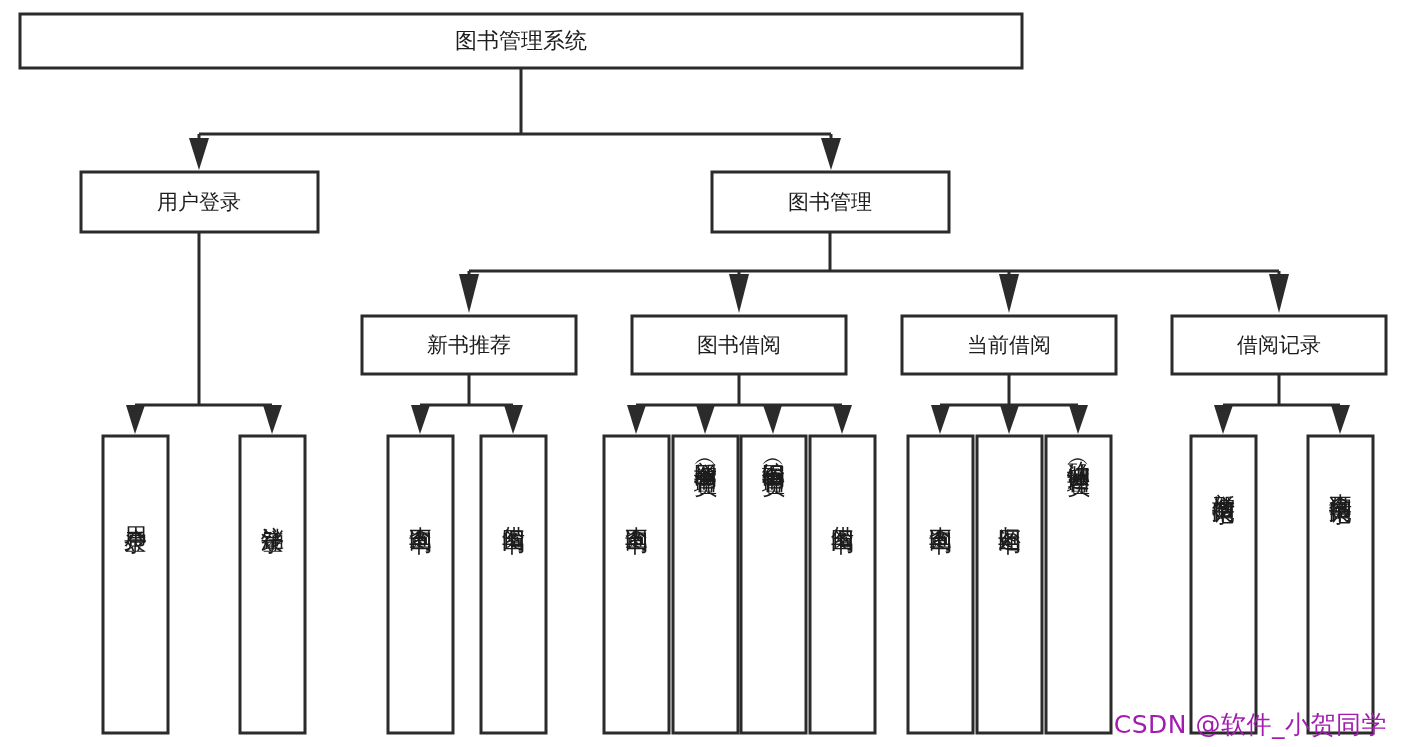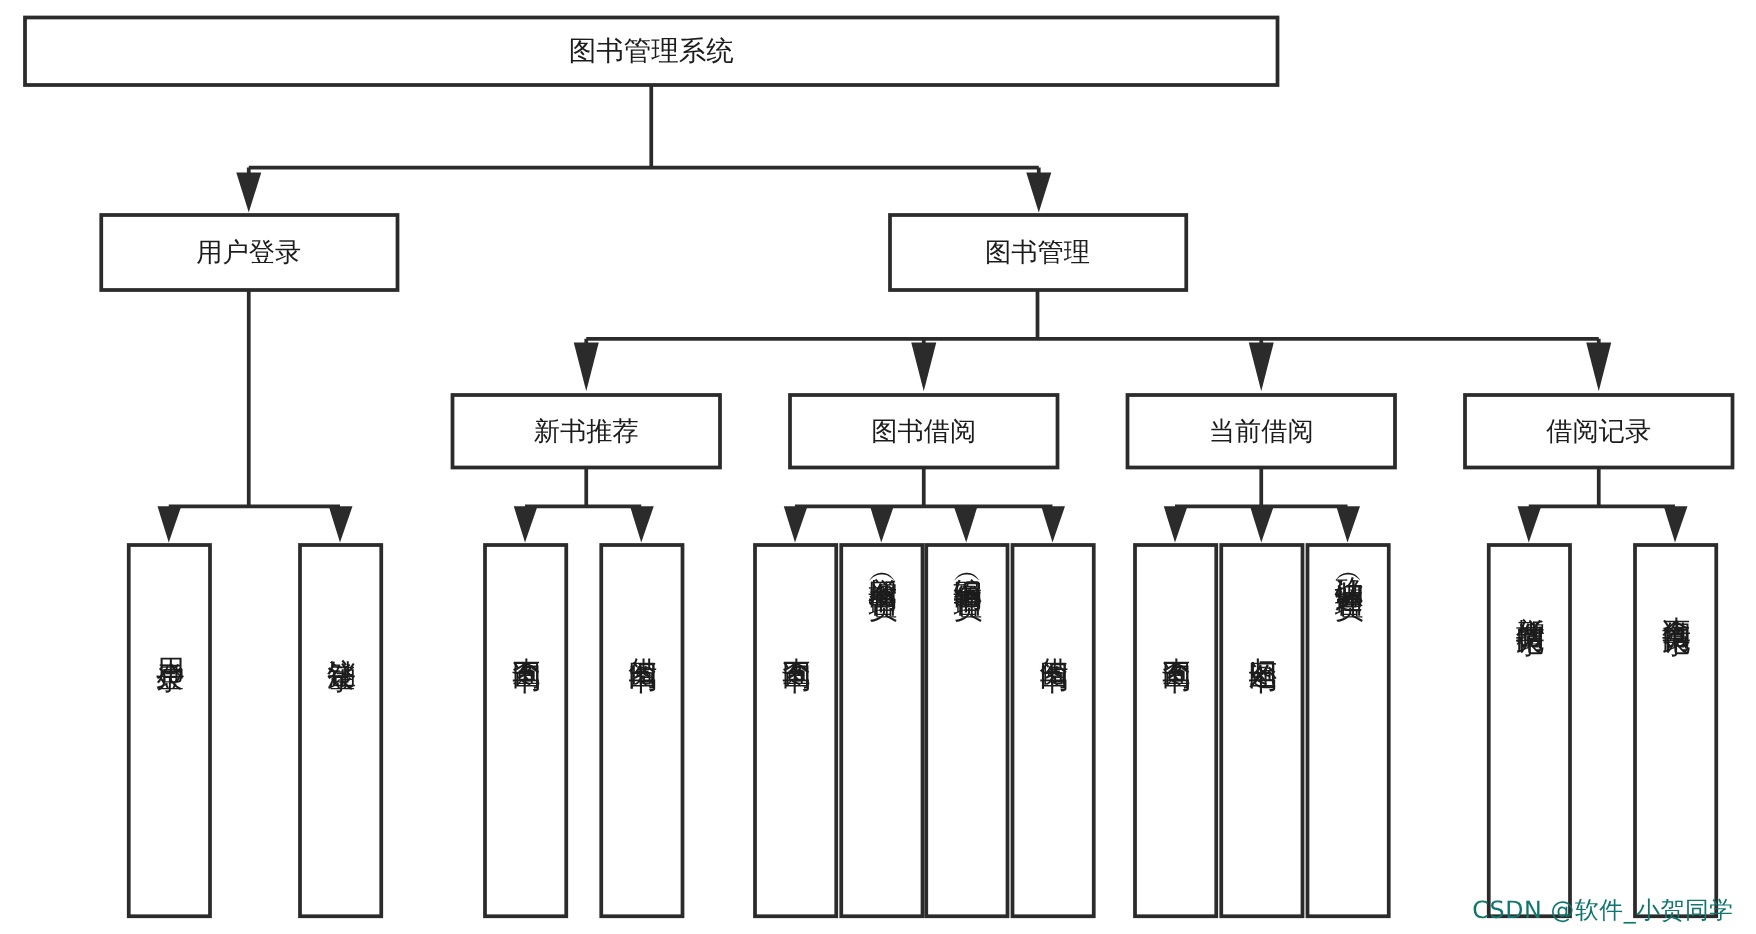--- a/index.html
+++ b/index.html
@@ -64,22 +64,22 @@
     text-align: center;
     white-space: nowrap;
     transform: translateX(-50%);
     pointer-events: none;
   }
   .watermark {
     position: absolute;
     right: 8px;
     bottom: 6px;
     font-family: "DejaVu Sans", "Liberation Sans", sans-serif;
-    font-size: 19px;
-    color: #0f766e;
+    font-size: 25px;
+    color: #a21caf;
     letter-spacing: 0.5px;
     white-space: nowrap;
   }
 </style>
 </head>
 <body>
 
 <div id="diagram-root">
 
   <svg class="flow" viewBox="0 0 1405 747" xmlns="http://www.w3.org/2000/svg">

